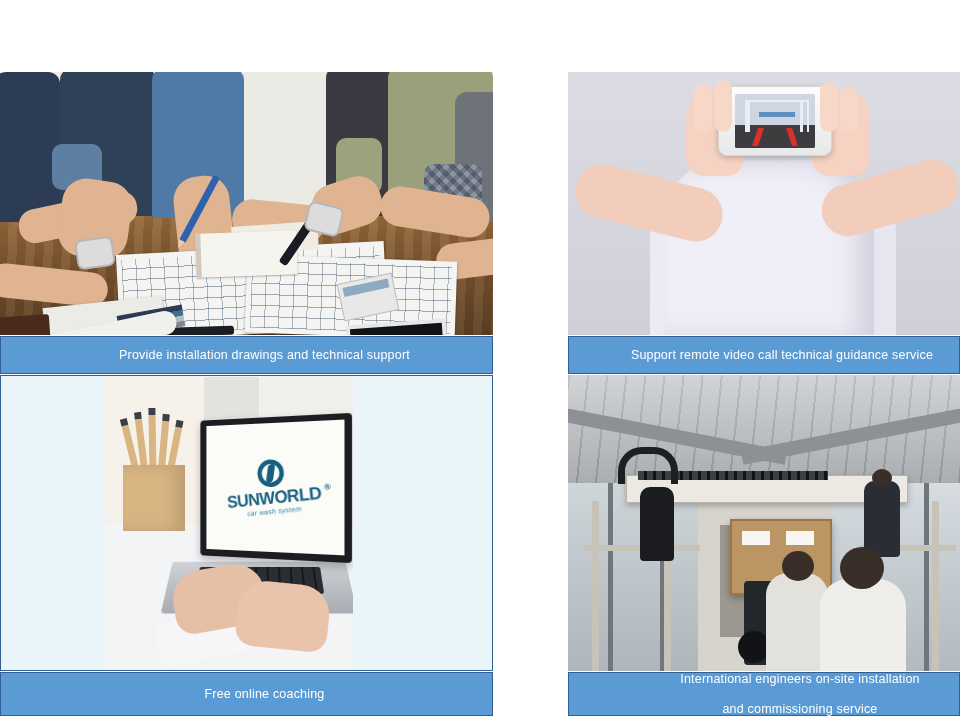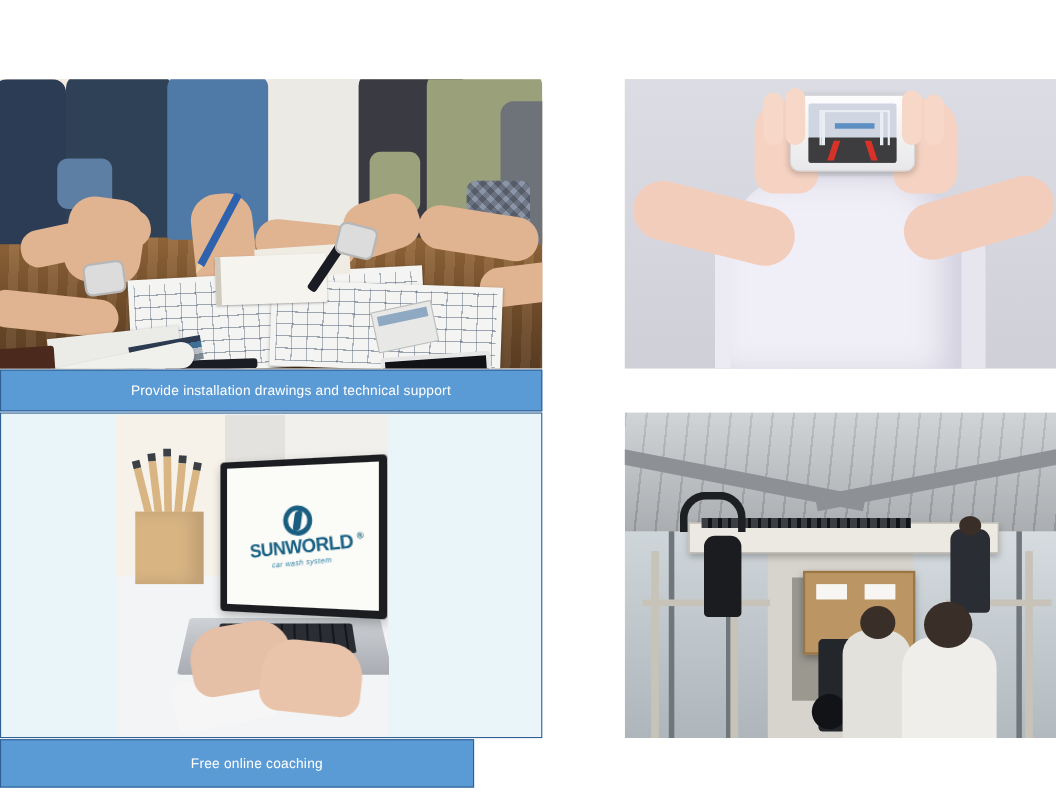--- a/index.html
+++ b/index.html
@@ -43,21 +43,21 @@
     font-size:12.5px;
     line-height:15px;
     letter-spacing:.2px;
   }
   .caption span{display:block;padding:0 8px;margin-left:36px;}
 
   
   #panel-tl{left:0px;  top:72px;  width:493px; height:263px;}
   #cap-tl  {left:0px;  top:336px; width:493px; height:38px;}
   #panel-bl{left:0px;  top:375px; width:493px; height:296px; background:#e9f5f8; border:1px solid #2f5f93;}
-  #cap-bl  {left:0px;  top:672px; width:431px; height:44px;}
+  #cap-bl  {left:0px;  top:672px; width:493px; height:44px;}
 
   #panel-tr{left:568px;top:72px;  width:392px; height:263px; background:#d9d9e0;}
   #cap-tr  {left:568px;top:336px; width:392px; height:38px;}
   #panel-br{left:568px;top:375px; width:392px; height:296px;}
   #cap-br  {left:568px;top:672px; width:392px; height:44px;}
 
   
   .tl-bg{position:absolute;inset:0;background:
       linear-gradient(180deg,#efe7dc 0%,#e6dccf 38%,#8a6239 52%,#6e4c2b 100%);}
   .tl-wall{position:absolute;left:0;top:0;width:100%;height:150px;
@@ -340,20 +340,23 @@
           <div class="pw-rail l"></div>
           <div class="pw-rail r"></div>
         </div>
       </div>
       <div class="tr-finger f1"></div>
       <div class="tr-finger f2"></div>
       <div class="tr-finger f3"></div>
       <div class="tr-finger f4"></div>
     </div>
   </div>
+  <div class="caption" id="cap-tr">
+    <span>Support  remote video call technical  guidance  service</span>
+  </div>
 
   <div class="panel" id="panel-br">
     <div class="photo">
       <div class="br-sky"></div>
       <div class="roof"></div>
       <div class="beamL"></div>
       <div class="beamR"></div>
       <div class="wallGlassL">
         <div class="mullion" style="left:40px;top:0;height:100%;"></div>
         <div class="mullion" style="left:92px;top:0;height:100%;"></div>
@@ -382,14 +385,20 @@
       <div class="scaffold sc-h" style="left:292px;top:170px;width:96px;"></div>
       <div class="worker wk-body" style="left:72px;top:112px;width:34px;height:74px;background:#1b1c20;"></div>
       <div class="worker wk-body" style="left:296px;top:106px;width:36px;height:76px;background:#2a2d33;"></div>
       <div class="wk-head" style="left:304px;top:94px;width:20px;height:18px;"></div>
       <div class="worker wk-body" style="left:198px;top:198px;width:62px;height:98px;background:#e3e1dc;border-radius:22px 22px 0 0;"></div>
       <div class="wk-head" style="left:214px;top:176px;width:32px;height:30px;"></div>
       <div class="worker wk-body" style="left:252px;top:204px;width:86px;height:92px;background:#f0eeea;border-radius:28px 28px 0 0;"></div>
       <div class="wk-head" style="left:272px;top:172px;width:44px;height:42px;"></div>
     </div>
   </div>
+  <div class="caption" id="cap-br">
+    <span>
+      <span>International  engineers  on-site installation</span><br>
+      <span>and commissioning  service</span>
+    </span>
+  </div>
 
 </div>
 
 </body></html>

